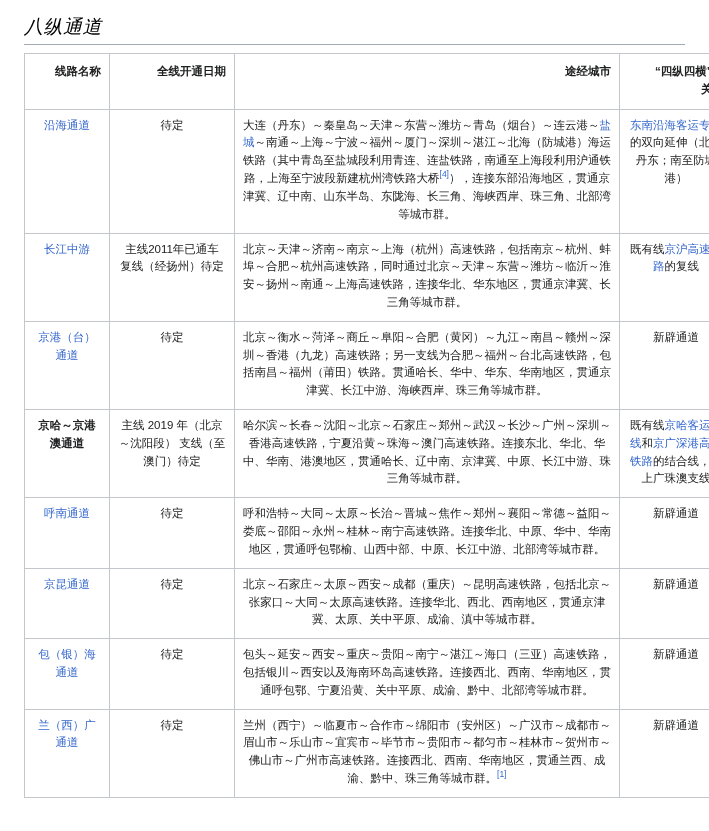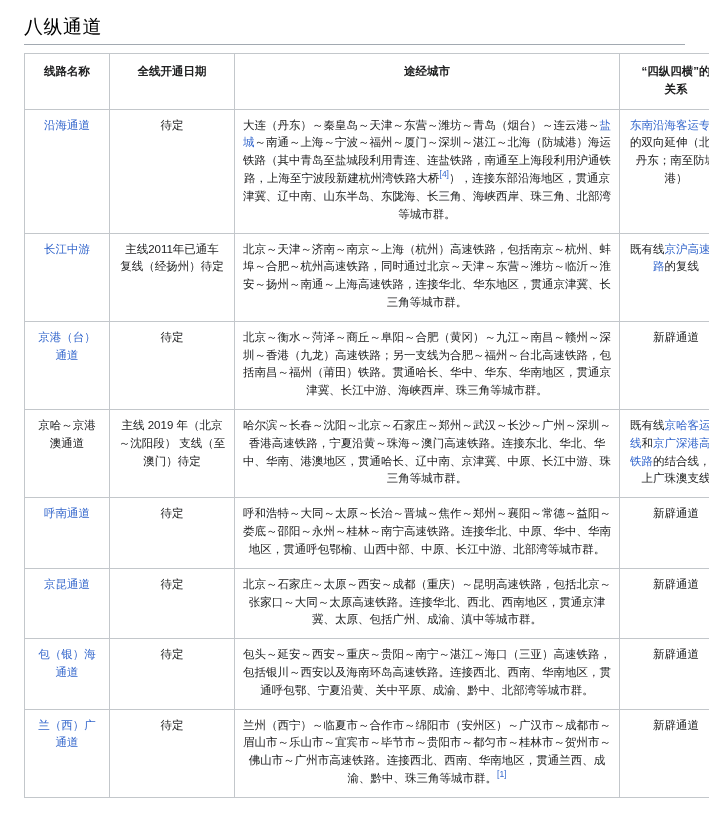--- a/index.html
+++ b/index.html
@@ -20,54 +20,55 @@
   }
   h2.section-title {
     font-family: "Liberation Serif", serif;
     font-size: 19px;
     font-weight: normal;
     color: #000;
     margin: 0 0 8px 0;
     padding: 0 0 4px 0;
     border-bottom: 1px solid #a2a9b1;
     letter-spacing: 0.5px;
+    font-style: italic;
   }
   table.wikitable {
     border-collapse: collapse;
     width: 661px;
     font-size: 11.5px;
     line-height: 1.55;
     background: #fff;
     table-layout: fixed;
   }
   table.wikitable th,
   table.wikitable td {
     border: 1px solid #c3c7cb;
     padding: 7px 8px 9px 8px;
     vertical-align: top;
     text-align: center;
   }
   table.wikitable th {
     font-weight: bold;
     background: #ffffff;
-    text-align: center;
+    text-align: right;
     font-size: 11.5px;
     padding-top: 9px;
     padding-bottom: 10px;
   }
   th.c-name, td.c-name { width: 68px; }
   th.c-date, td.c-date { width: 108px; }
   th.c-cities, td.c-cities { width: 368px; }
   th.c-rel, td.c-rel { width: 96px; }
   th.c-cities { text-align: center; }
   a.wlink {
     color: #3366cc;
     text-decoration: none;
   }
-  .plain { color: #202122; }
+  .plain { color: #202122; font-weight: bold; }
   sup.ref {
     font-size: 8.5px;
     vertical-align: super;
     line-height: 0;
   }
   sup.ref a { color: #3366cc; text-decoration: none; }
 </style>
 </head>
 <body>
 
@@ -113,21 +114,21 @@
         </tr>
         <tr>
           <td class="c-name"><a class="wlink" href="#">呼南通道</a></td>
           <td class="c-date">待定</td>
           <td class="c-cities">呼和浩特～大同～太原～长治～晋城～焦作～郑州～襄阳～常德～益阳～娄底～邵阳～永州～桂林～南宁高速铁路。连接华北、中原、华中、华南地区，贯通呼包鄂榆、山西中部、中原、长江中游、北部湾等城市群。</td>
           <td class="c-rel">新辟通道</td>
         </tr>
         <tr>
           <td class="c-name"><a class="wlink" href="#">京昆通道</a></td>
           <td class="c-date">待定</td>
-          <td class="c-cities">北京～石家庄～太原～西安～成都（重庆）～昆明高速铁路，包括北京～张家口～大同～太原高速铁路。连接华北、西北、西南地区，贯通京津冀、太原、包括广州、成渝、滇中等城市群。</td>
+          <td class="c-cities">北京～石家庄～太原～西安～成都（重庆）～昆明高速铁路，包括北京～张家口～大同～太原高速铁路。连接华北、西北、西南地区，贯通京津冀、太原、关中平原、成渝、滇中等城市群。</td>
           <td class="c-rel">新辟通道</td>
         </tr>
         <tr>
           <td class="c-name"><a class="wlink" href="#">包（银）海通道</a></td>
           <td class="c-date">待定</td>
           <td class="c-cities">包头～延安～西安～重庆～贵阳～南宁～湛江～海口（三亚）高速铁路，包括银川～西安以及海南环岛高速铁路。连接西北、西南、华南地区，贯通呼包鄂、宁夏沿黄、关中平原、成渝、黔中、北部湾等城市群。</td>
           <td class="c-rel">新辟通道</td>
         </tr>
         <tr>
           <td class="c-name"><a class="wlink" href="#">兰（西）广通道</a></td>

